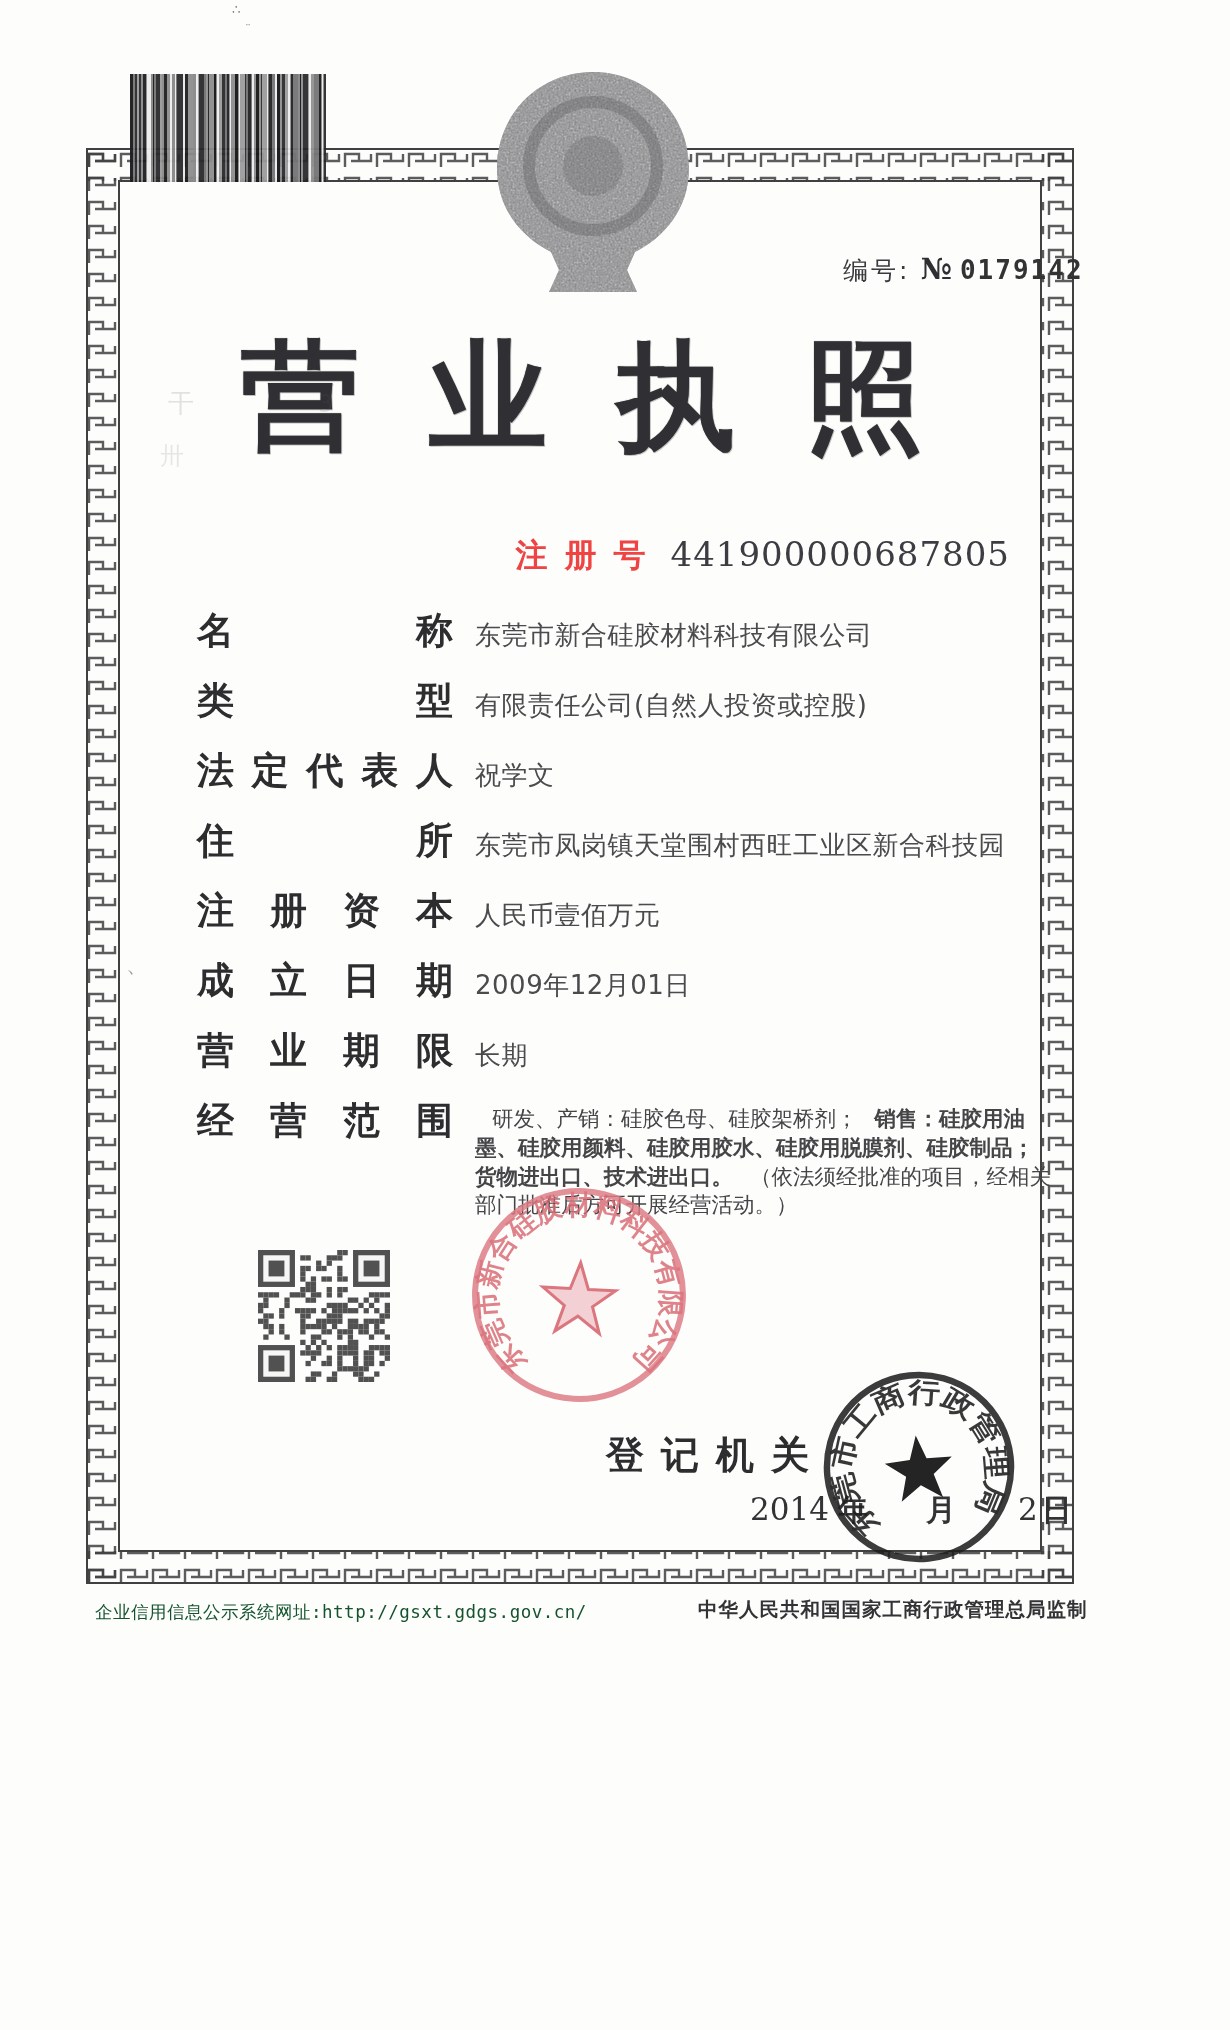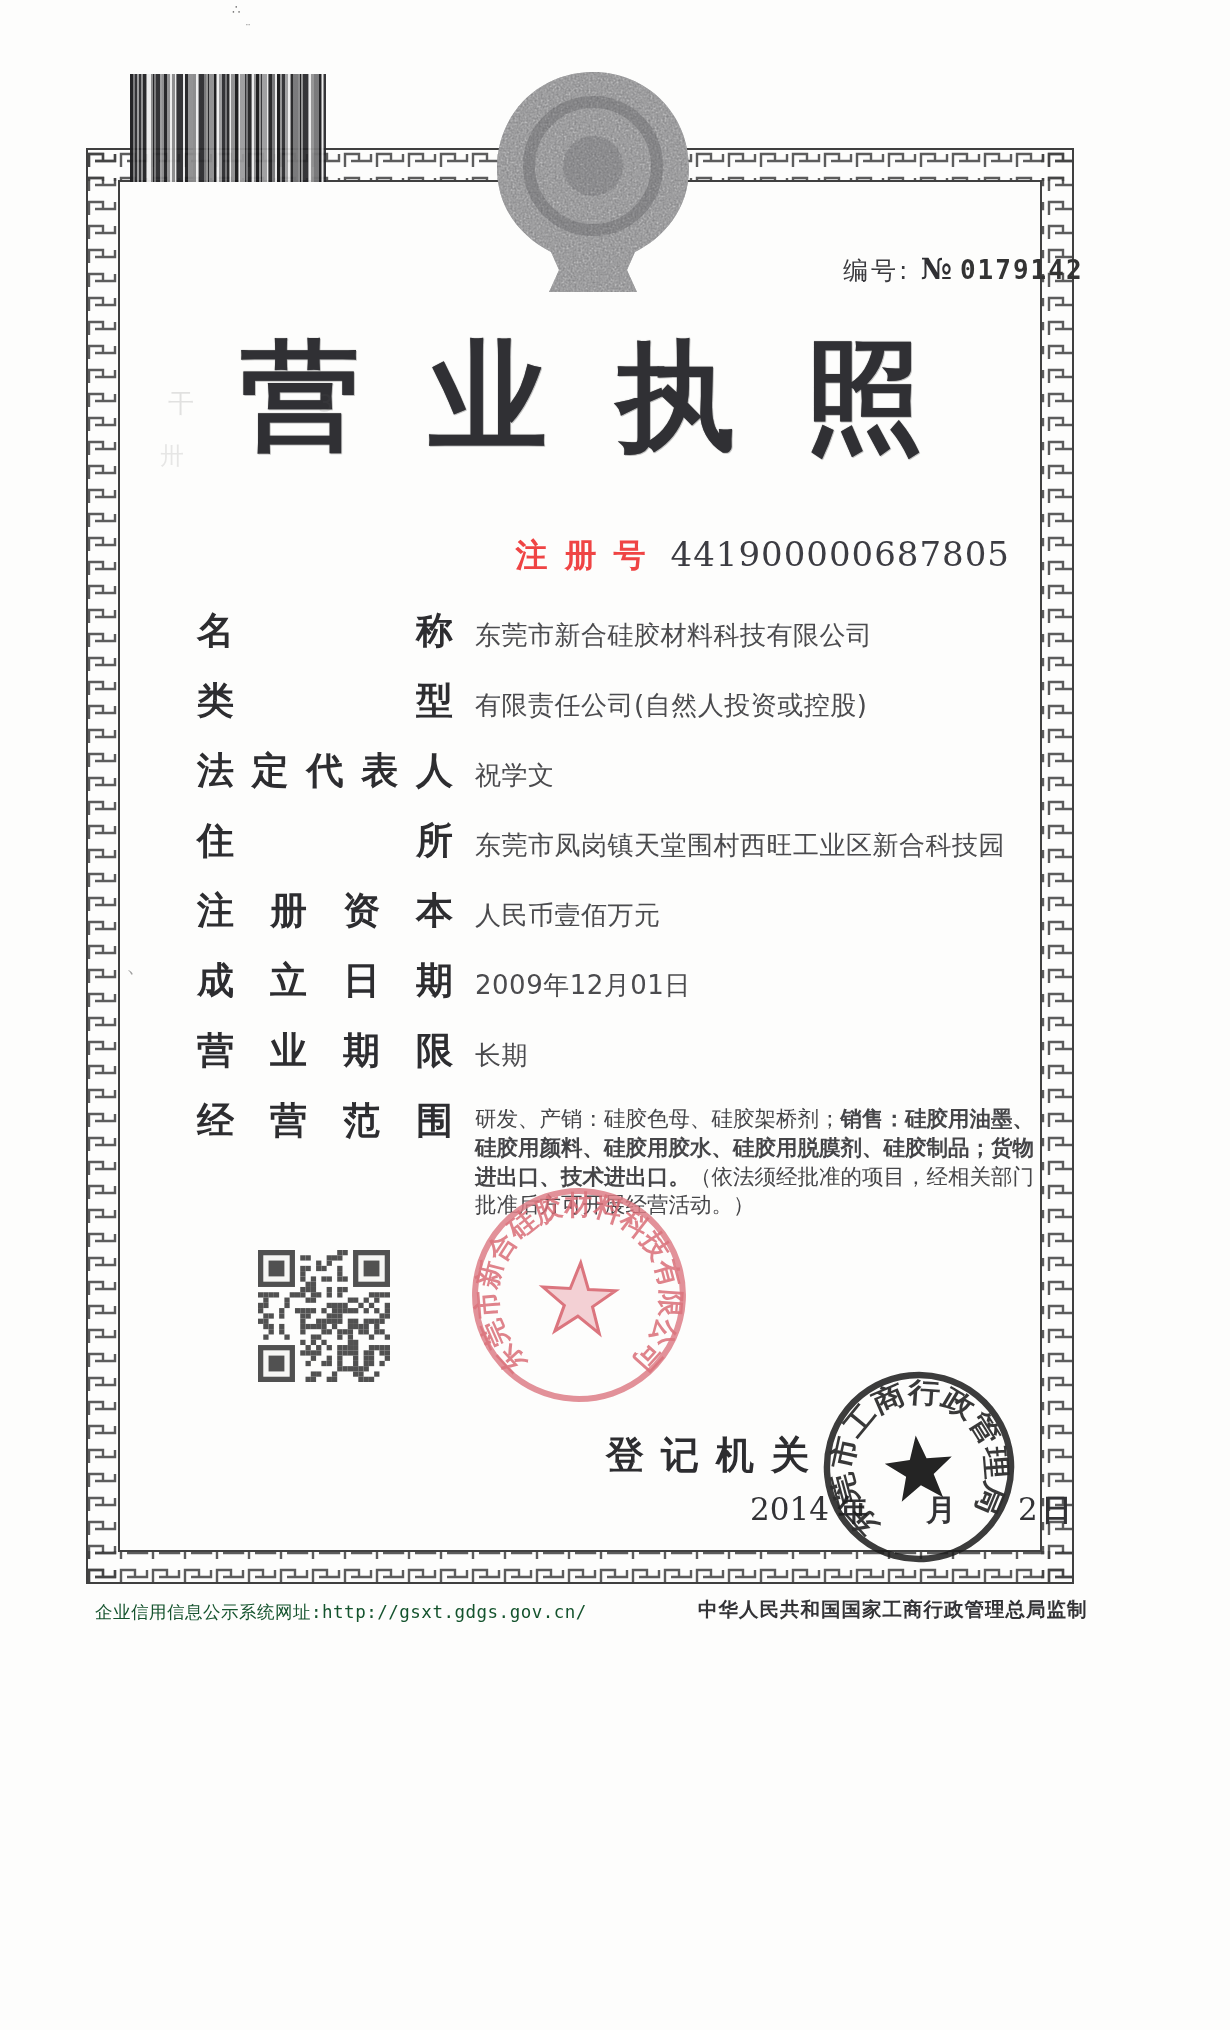--- a/index.html
+++ b/index.html
@@ -35,21 +35,21 @@
   .regline .lab{font-size:32px;font-weight:600;letter-spacing:17px;color:#ef4444;}
   .regline .val{font-family:"DejaVu Serif","Liberation Serif",serif;font-size:34px;color:#3c3c42;letter-spacing:1px;margin-left:3px;}
 
   
   .fields{position:absolute;left:197px;top:610px;width:872px;z-index:2;}
   .row{display:flex;align-items:flex-start;margin-bottom:27px;}
   .row-label{width:256px;flex-shrink:0;font-size:37px;font-weight:700;line-height:1.16;color:#2d2d30;
     text-align:justify;text-align-last:justify;}
   .row-value{margin-left:22px;font-size:26px;color:#4b4b4e;padding-top:8px;letter-spacing:.5px;}
   .row-value.small{font-size:21.5px;line-height:1.34;padding-top:5px;width:578px;letter-spacing:0;color:#454548;}
-  .row-value.small span{display:inline;}
+  .row-value.small span{display:inline;margin-left:17px;}
 
   
   .qr{position:absolute;left:258px;top:1250px;width:132px;height:132px;z-index:2;opacity:.88;}
 
   
   .seal-red{position:absolute;left:468px;top:1184px;width:222px;height:222px;z-index:4;transform:rotate(3deg);opacity:.92;}
   .seal-black{position:absolute;left:820px;top:1368px;width:198px;height:198px;z-index:5;transform:rotate(-6deg);opacity:.93;}
 
   
   .registrar{position:absolute;left:606px;top:1430px;z-index:3;font-size:38px;font-weight:700;letter-spacing:17px;color:#2d2d30;white-space:nowrap;}

